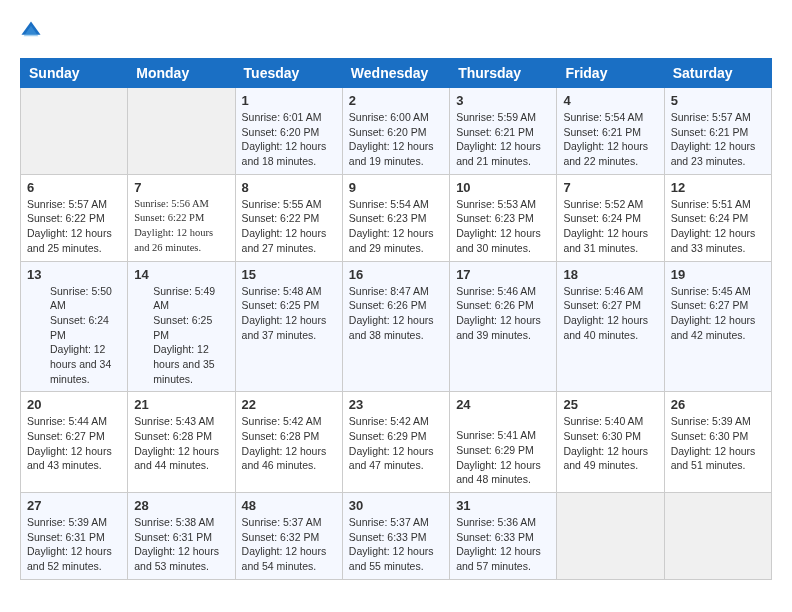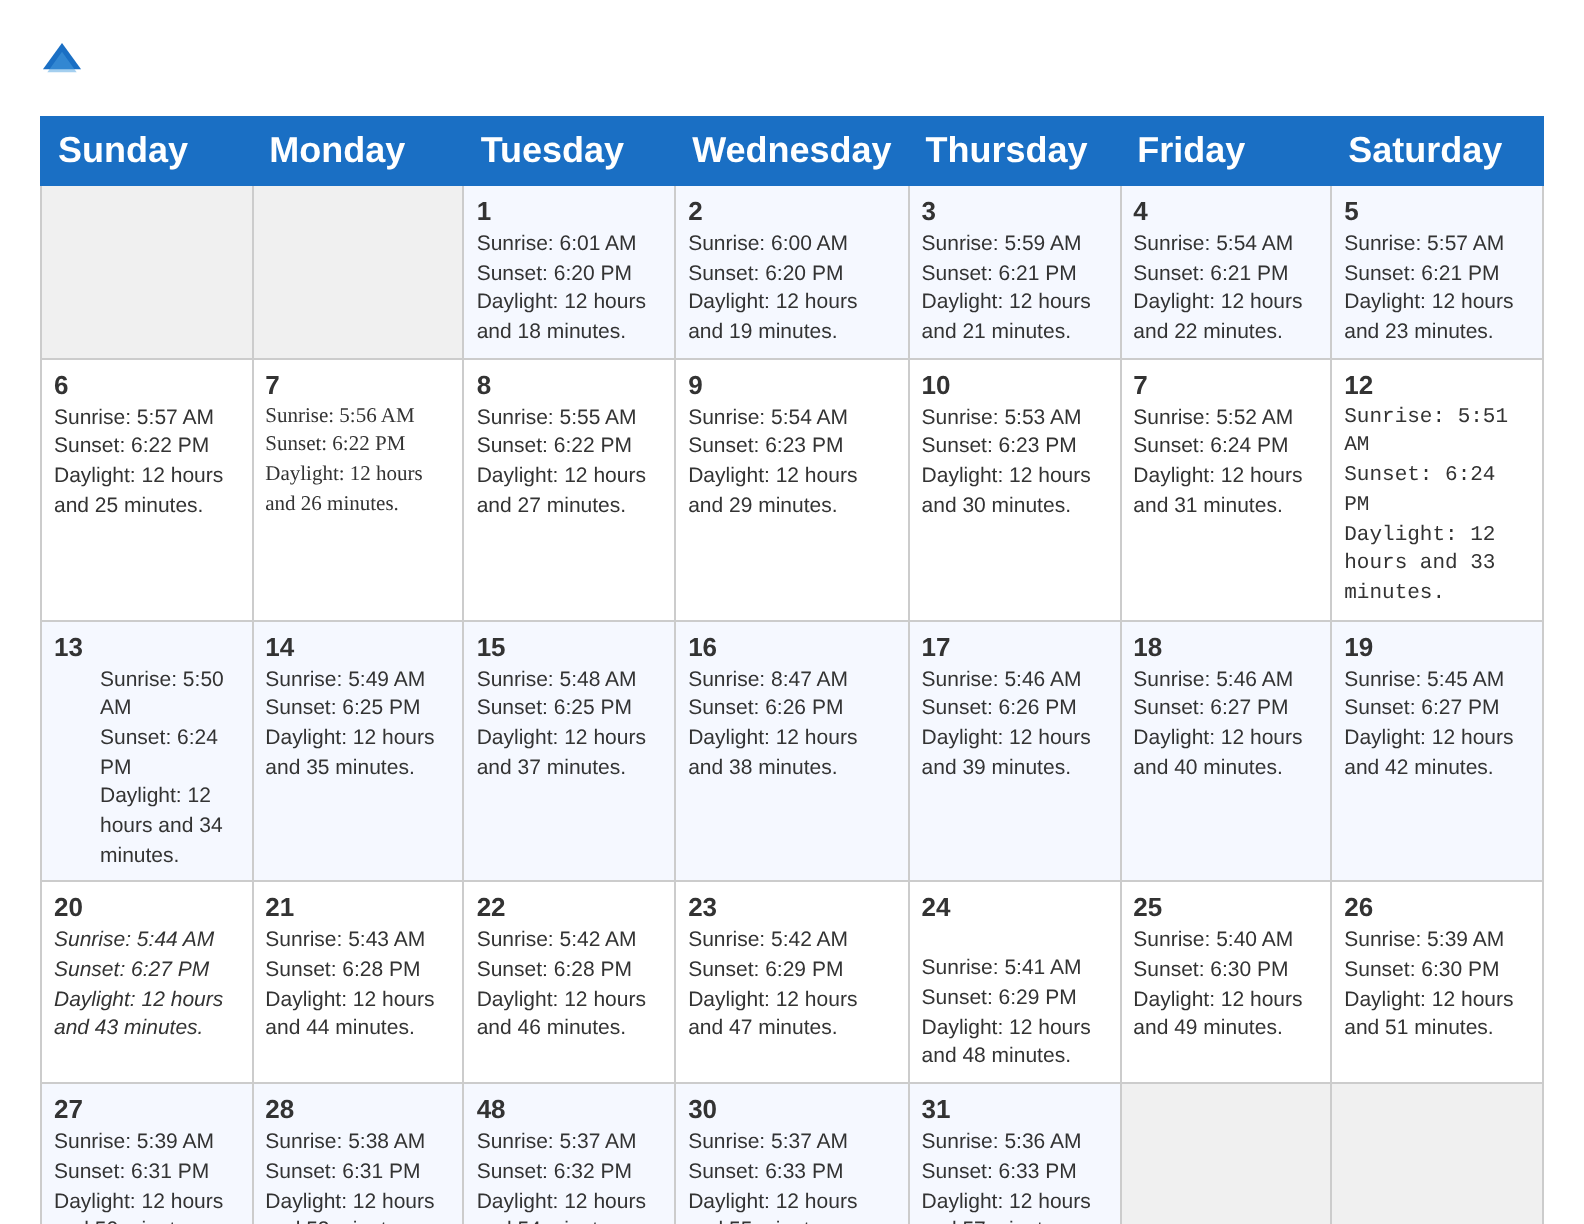--- a/index.html
+++ b/index.html
@@ -50,21 +50,21 @@
     }
     table {
       width: 100%;
       border-collapse: collapse;
     }
     thead tr th {
       background-color: #1a6fc4;
       color: #fff;
       text-align: left;
       padding: 6px 8px;
-      font-size: 18px;
+      font-size: 14px;
       font-weight: bold;
       border: 1px solid #1a6fc4;
     }
     tbody tr td {
       border: 1px solid #ccc;
       vertical-align: top;
       padding: 5px 6px;
       width: 106px;
       min-height: 80px;
       background: #fff;
@@ -189,35 +189,35 @@
 Daylight: 12 hours and 30 minutes.</div>
         </td>
         <td>
           <span class="day-number">7</span>
           <div class="day-detail" style="white-space: pre-line;">Sunrise: 5:52 AM
 Sunset: 6:24 PM
 Daylight: 12 hours and 31 minutes.</div>
         </td>
         <td>
           <span class="day-number">12</span>
-          <div class="day-detail" style="white-space: pre-line; font-family: Liberation Mono, monospace;">Sunrise: 5:51 AM
+          <div class="day-detail" style="white-space: pre-line;">Sunrise: 5:51 AM
 Sunset: 6:24 PM
 Daylight: 12 hours and 33 minutes.</div>
         </td>
       </tr>
       <tr>
         <td>
           <span class="day-number">13</span>
           <div class="day-detail" style="white-space: pre-line; margin-left: 23px;">Sunrise: 5:50 AM
 Sunset: 6:24 PM
 Daylight: 12 hours and 34 minutes.</div>
         </td>
         <td>
           <span class="day-number">14</span>
-          <div class="day-detail" style="white-space: pre-line;">Sunrise: 5:49 AM
+          <div class="day-detail" style="white-space: pre-line; margin-left: 19px;">Sunrise: 5:49 AM
 Sunset: 6:25 PM
 Daylight: 12 hours and 35 minutes.</div>
         </td>
         <td>
           <span class="day-number">15</span>
           <div class="day-detail" style="white-space: pre-line;">Sunrise: 5:48 AM
 Sunset: 6:25 PM
 Daylight: 12 hours and 37 minutes.</div>
         </td>
         <td>
@@ -241,21 +241,21 @@
         <td>
           <span class="day-number">19</span>
           <div class="day-detail" style="white-space: pre-line;">Sunrise: 5:45 AM
 Sunset: 6:27 PM
 Daylight: 12 hours and 42 minutes.</div>
         </td>
       </tr>
       <tr>
         <td>
           <span class="day-number">20</span>
-          <div class="day-detail" style="white-space: pre-line; font-style: italic;">Sunrise: 5:44 AM
+          <div class="day-detail" style="white-space: pre-line;">Sunrise: 5:44 AM
 Sunset: 6:27 PM
 Daylight: 12 hours and 43 minutes.</div>
         </td>
         <td>
           <span class="day-number">21</span>
           <div class="day-detail" style="white-space: pre-line;">Sunrise: 5:43 AM
 Sunset: 6:28 PM
 Daylight: 12 hours and 44 minutes.</div>
         </td>
         <td>

